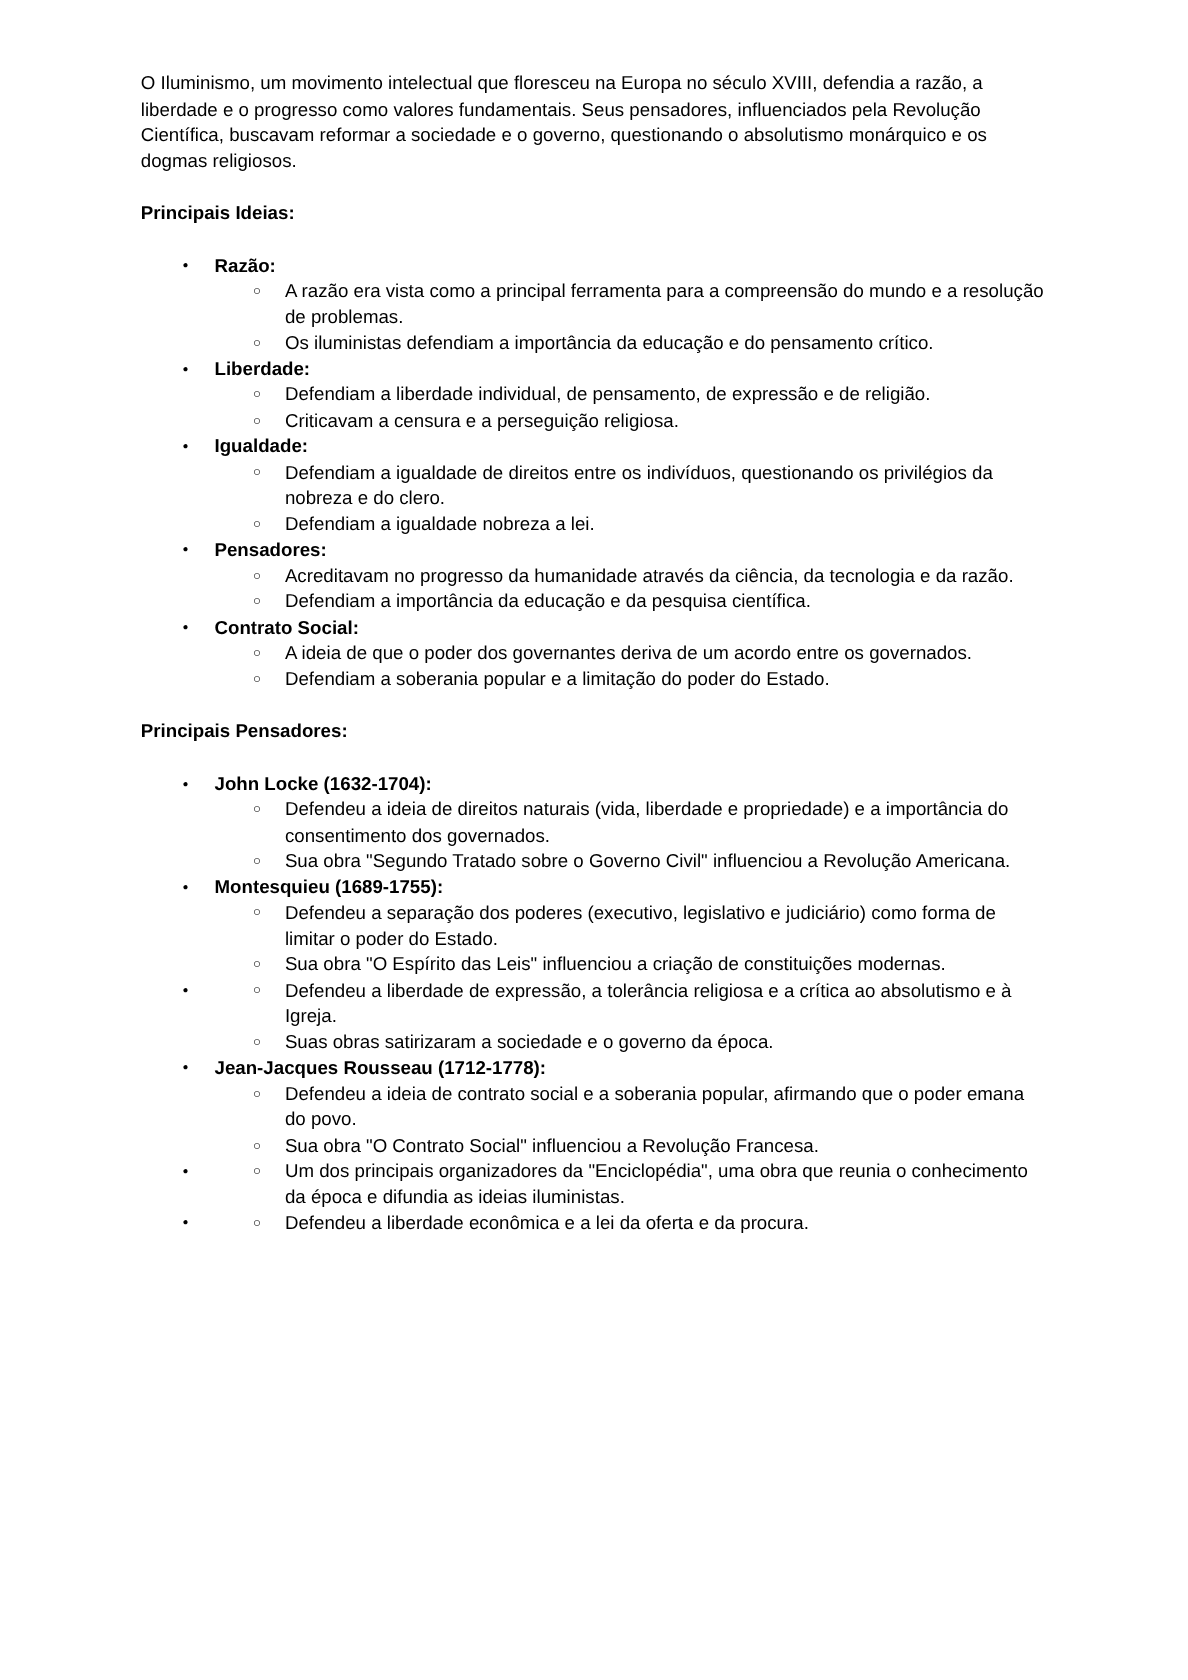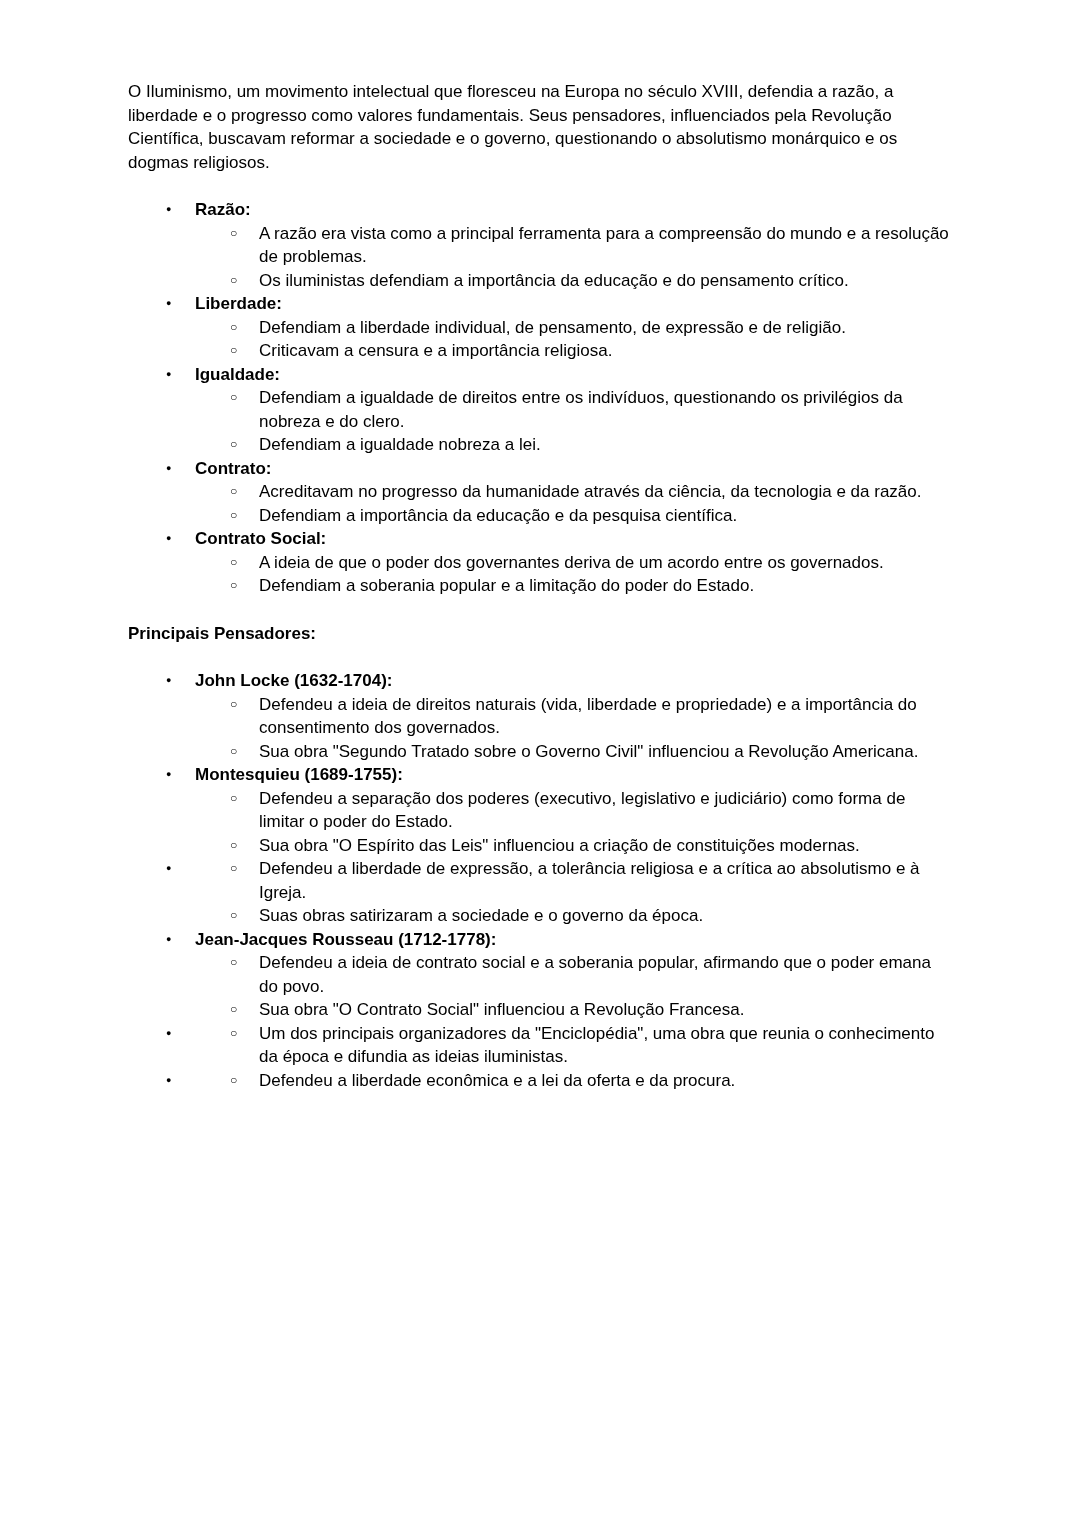--- a/index.html
+++ b/index.html
@@ -13,21 +13,21 @@
     min-height: 1527px;
     box-sizing: border-box;
     font-family: "Liberation Sans", "DejaVu Sans", sans-serif;
     color: #000000;
     -webkit-font-smoothing: antialiased;
   }
   .page {
     box-sizing: border-box;
     width: 1080px;
     min-height: 1527px;
-    padding: 80px 128px 60px 128px;
+    padding: 64px 128px 60px 128px;
     font-size: 17px;
     line-height: 23.5px;
     background: #ffffff;
   }
   .intro {
     margin: 0 0 24px 0;
   }
   .heading {
     font-weight: bold;
     margin: 0 0 24px 0;
@@ -71,20 +71,21 @@
     flex: 1;
     min-width: 0;
   }
 </style>
 </head>
 <body>
 
 <main class="page">
   <p class="intro">O Iluminismo, um movimento intelectual que floresceu na Europa no século XVIII, defendia a razão, a liberdade e o progresso como valores fundamentais. Seus pensadores, influenciados pela Revolução Científica, buscavam reformar a sociedade e o governo, questionando o absolutismo monárquico e os dogmas religiosos.</p>
   <div id="sections">
+      <div class="heading">Principais Ideias:</div>
       <div class="list">
         <div class="li l1">
           <span class="bullet disc">●</span>
           <div class="li-body">
             <div class="li-title">Razão:</div>
             <div class="li l2">
               <span class="bullet circle">○</span>
               <div class="li-text">A razão era vista como a principal ferramenta para a compreensão do mundo e a resolução de problemas.</div>
             </div>
             <div class="li l2">
@@ -96,42 +97,42 @@
         <div class="li l1">
           <span class="bullet disc">●</span>
           <div class="li-body">
             <div class="li-title">Liberdade:</div>
             <div class="li l2">
               <span class="bullet circle">○</span>
               <div class="li-text">Defendiam a liberdade individual, de pensamento, de expressão e de religião.</div>
             </div>
             <div class="li l2">
               <span class="bullet circle">○</span>
-              <div class="li-text">Criticavam a censura e a importância religiosa.</div>
+              <div class="li-text">Criticavam a censura e a perseguição religiosa.</div>
             </div>
           </div>
         </div>
         <div class="li l1">
           <span class="bullet disc">●</span>
           <div class="li-body">
             <div class="li-title">Igualdade:</div>
             <div class="li l2">
               <span class="bullet circle">○</span>
               <div class="li-text">Defendiam a igualdade de direitos entre os indivíduos, questionando os privilégios da nobreza e do clero.</div>
             </div>
             <div class="li l2">
               <span class="bullet circle">○</span>
               <div class="li-text">Defendiam a igualdade nobreza a lei.</div>
             </div>
           </div>
         </div>
         <div class="li l1">
           <span class="bullet disc">●</span>
           <div class="li-body">
-            <div class="li-title">Contrato:</div>
+            <div class="li-title">Pensadores:</div>
             <div class="li l2">
               <span class="bullet circle">○</span>
               <div class="li-text">Acreditavam no progresso da humanidade através da ciência, da tecnologia e da razão.</div>
             </div>
             <div class="li l2">
               <span class="bullet circle">○</span>
               <div class="li-text">Defendiam a importância da educação e da pesquisa científica.</div>
             </div>
           </div>
         </div>

